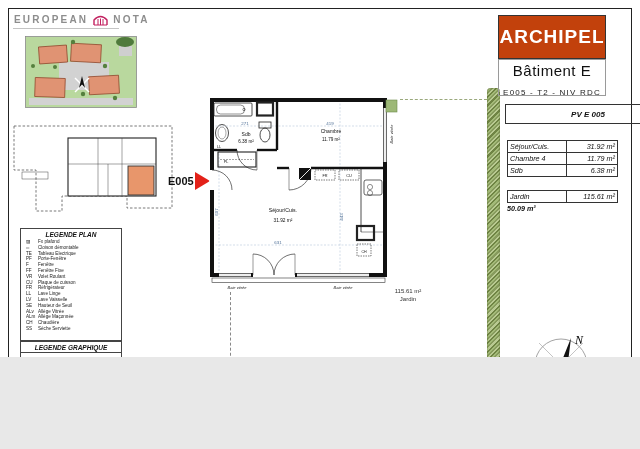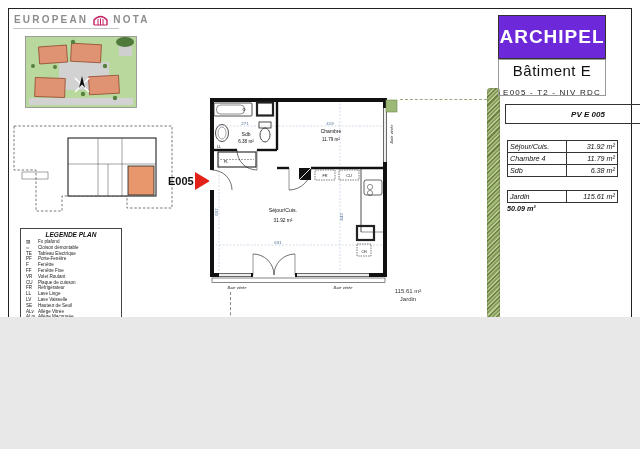--- a/index.html
+++ b/index.html
@@ -1,16 +1,16 @@
 <!DOCTYPE html>
 <html><head>
 <meta charset="utf-8">
 <style>
   html,body{margin:0;padding:0;background:#e8e8e8;}
-  #page{position:relative;width:640px;height:317px;background:#fff;overflow:hidden;
+  #page{position:relative;width:640px;height:357px;background:#fff;overflow:hidden;
         font-family:"Liberation Sans",sans-serif;color:#111;}
   .abs{position:absolute;}
   #frame{left:8px;top:8px;width:622px;height:433px;border:1.5px solid #222;}
   
   #logo{left:14px;top:12px;display:flex;align-items:center;gap:3px;}
   #logo .word{color:#8d8d8d;font-size:10px;font-weight:bold;letter-spacing:2.2px;}
   #logo-underline{left:13px;top:28px;width:106px;border-top:1px solid #c4c4c4;}
   
   #unit-pointer{left:168px;top:172px;display:flex;align-items:center;gap:1px;}
   #unit-pointer .txt{font-size:11px;font-weight:bold;}
@@ -27,21 +27,21 @@
   #lg-body{display:flex;align-items:center;gap:5px;padding:6px 4px;}
   #hatch-sample{width:42px;height:32px;border:1px solid #333;flex:none;
      background:repeating-linear-gradient(45deg,#fff 0 3px,#444 3px 3.8px);}
   #lg-label{font-size:4.8px;text-align:center;line-height:6px;color:#222;}
   #lg-label .u{text-decoration:underline;}
   
   #nota{left:14px;top:406px;width:472px;font-style:italic;color:#1a1a1a;}
   #nota .nt{font-size:5.6px;font-weight:bold;text-decoration:underline;margin-bottom:1px;}
   #nota .nl{font-size:5px;line-height:6.1px;white-space:nowrap;}
   
-  #archipel{left:498px;top:15px;width:106px;height:42px;background:#6d28d9;border:1px solid #333;
+  #archipel{left:498px;top:15px;width:106px;height:42px;background:#c2410c;border:1px solid #333;
      color:#fff;font-weight:bold;font-size:19px;letter-spacing:1px;display:flex;align-items:center;justify-content:center;}
   #batiment-box{left:498px;top:59px;width:106px;height:35px;border:1px solid #9a9a9a;text-align:center;}
   #batiment-name{font-size:15px;letter-spacing:.5px;margin-top:2px;}
   #batiment-sub{font-size:8px;letter-spacing:1.2px;margin-top:9px;color:#222;}
   #pv-box{left:505px;top:104px;width:116px;height:18px;border:1px solid #333;
      display:flex;align-items:center;justify-content:center;font-size:8px;font-weight:bold;font-style:italic;padding-left:24px;}
   #area-table{left:507px;top:140px;width:111px;border-collapse:collapse;}
   #area-table td{border:1px solid #333;font-size:7.2px;font-style:italic;height:11px;padding:0 2px;}
   #area-table td.v{text-align:right;width:46px;}
   #total-row{left:507px;top:176px;width:109px;text-align:left;font-size:7.2px;font-style:italic;font-weight:bold;margin-top:28px;}

